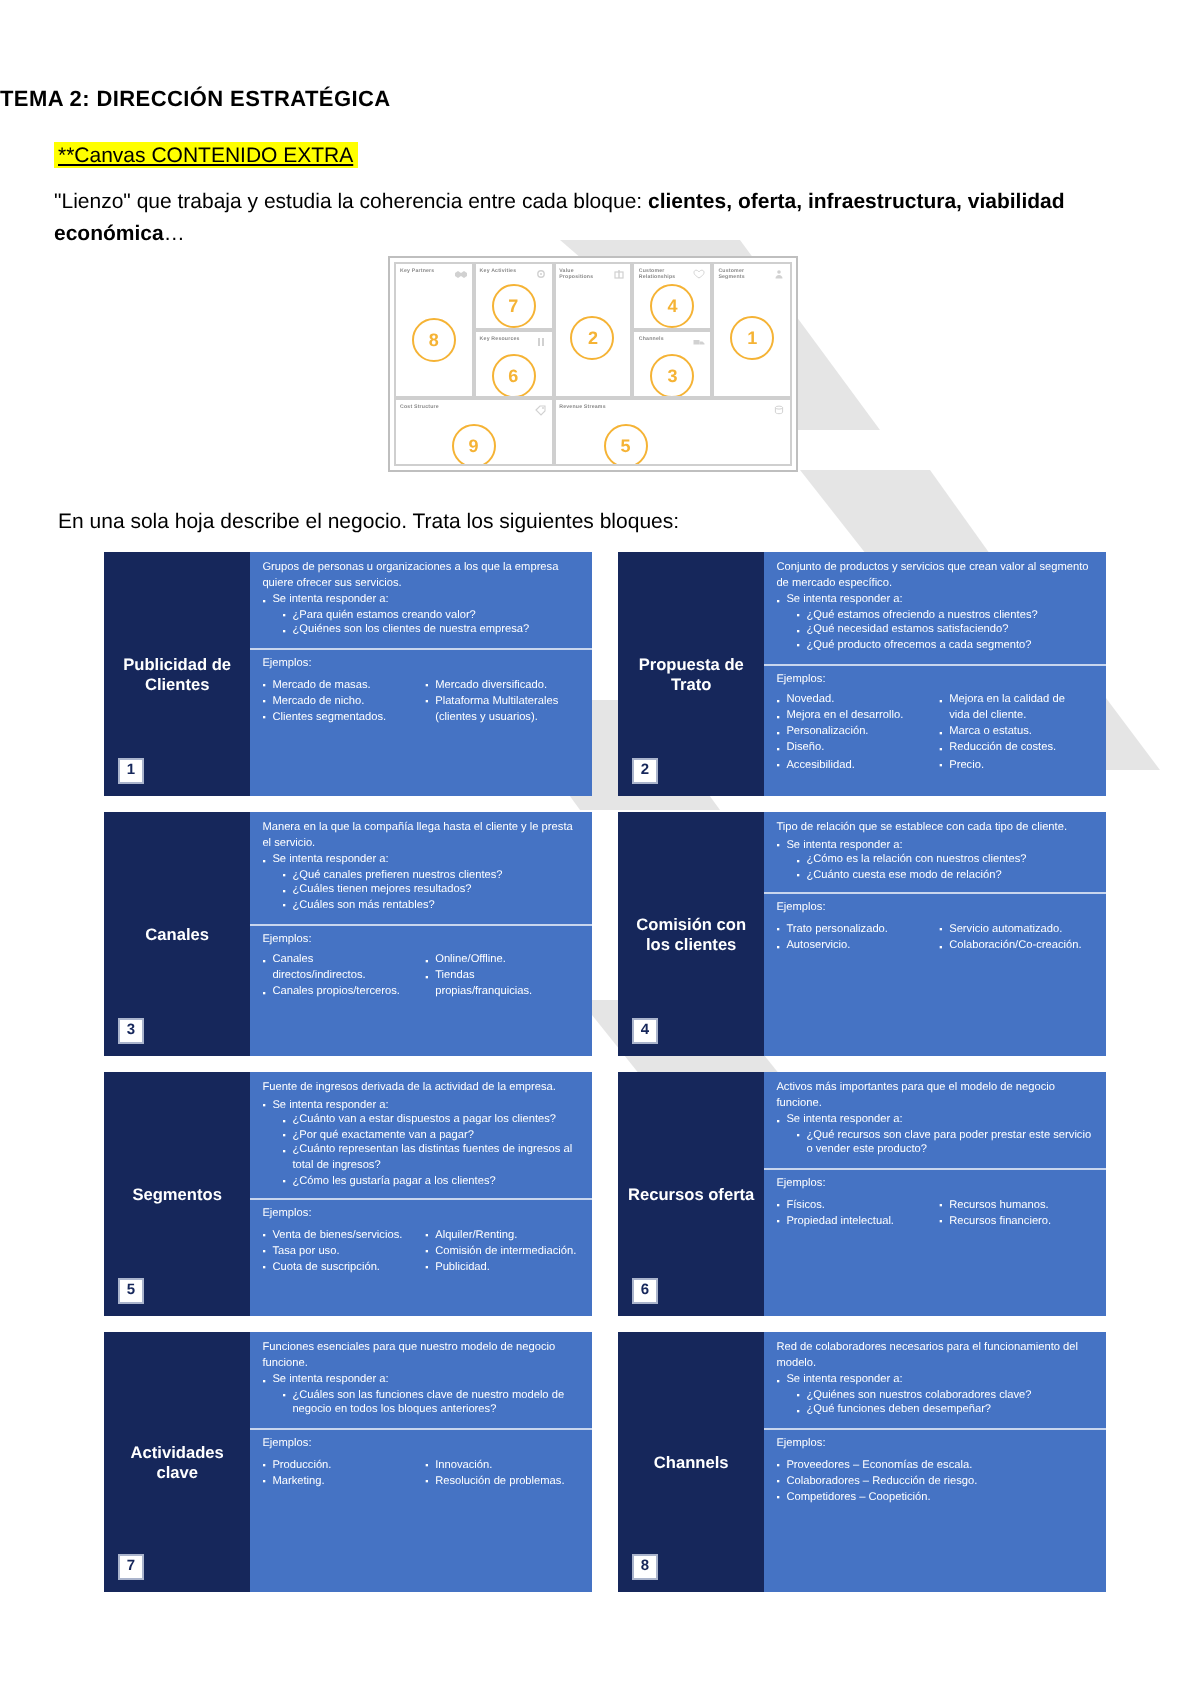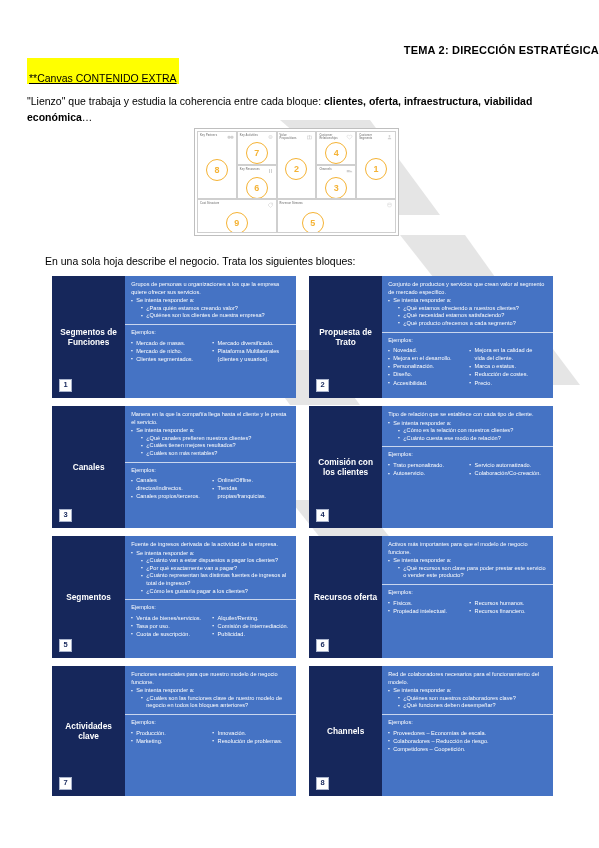--- a/index.html
+++ b/index.html
@@ -19,41 +19,41 @@
     left:250px; top:120px;
     width:330px; height:430px;
     pointer-events:none;
     z-index:0;
     opacity:.45;
   }
 
   
   .doc-title{
     position:absolute; left:0; top:44px; width:599px;
-    text-align:right;
+    text-align:left;
     font-size:11px; font-weight:bold; letter-spacing:.2px;
     z-index:2;
   }
   .hl-line{
     position:absolute; left:27px; top:72px;
     font-size:10.5px; z-index:2;
   }
   .hl{
     background:#FFFF00;
     text-decoration:underline;
-    padding:14px 2px 0 2px;
+    padding:1px 2px 0 2px;
     font-weight:500;
   }
   .intro{
     position:absolute; left:27px; top:93px; width:548px;
     font-size:10.5px; line-height:16px; z-index:2;
   }
   .intro b{font-weight:bold;}
   .subline{
-    position:absolute; left:45px; top:255px; width:548px;
+    position:absolute; left:29px; top:255px; width:548px;
     font-size:10.5px; z-index:2;
   }
 
   
   .canvas-wrap{
     position:absolute; left:194px; top:128px;
     width:205px; height:108px;
     background:#ffffff;
     border:1px solid #bfbfbf;
     box-sizing:border-box;
@@ -306,21 +306,21 @@
   </div>
 
   <div class="subline">En una sola hoja describe el negocio. Trata los siguientes bloques:</div>
 
   <div class="blocks">
 
     <div class="brow">
 
       <div class="block">
         <div class="blabel">
-          <span>Segmentos de Funciones</span>
+          <span>Publicidad de Clientes</span>
           <span class="bnum">1</span>
         </div>
         <div class="bbody">
           <div class="bdesc">
             <p class="plain">Grupos de personas u organizaciones a los que la empresa quiere ofrecer sus servicios.</p>
             <ul class="lvl1">
               <li>Se intenta responder a:</li>
             </ul>
             <ul class="lvl2">
               <li>¿Para quién estamos creando valor?</li>

